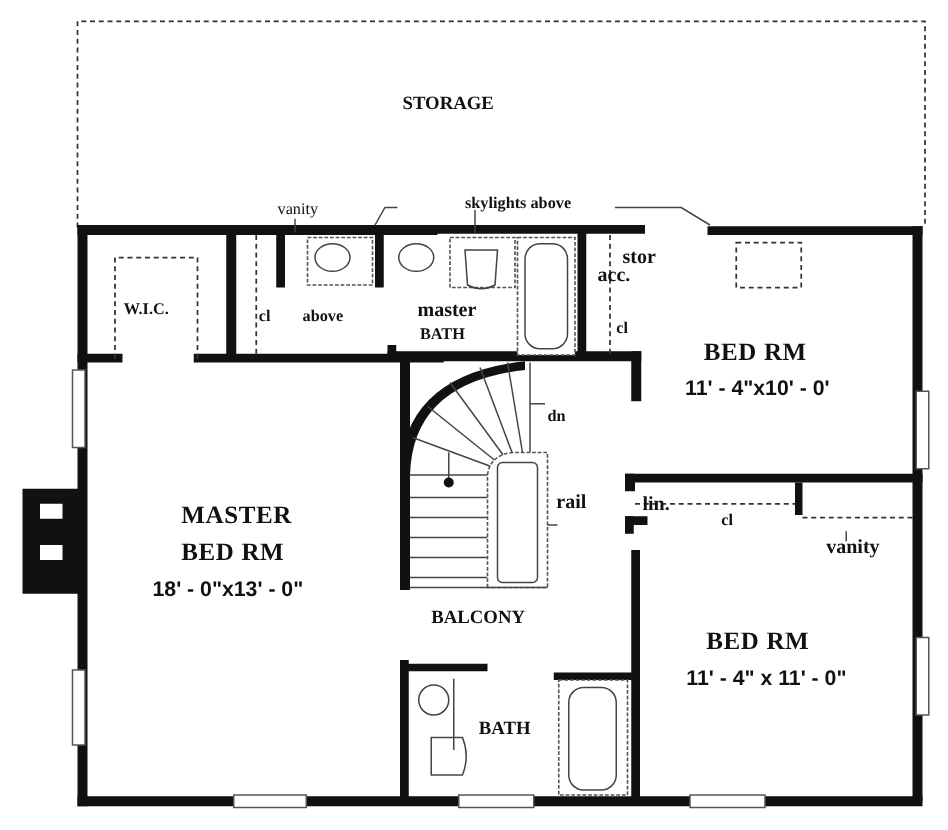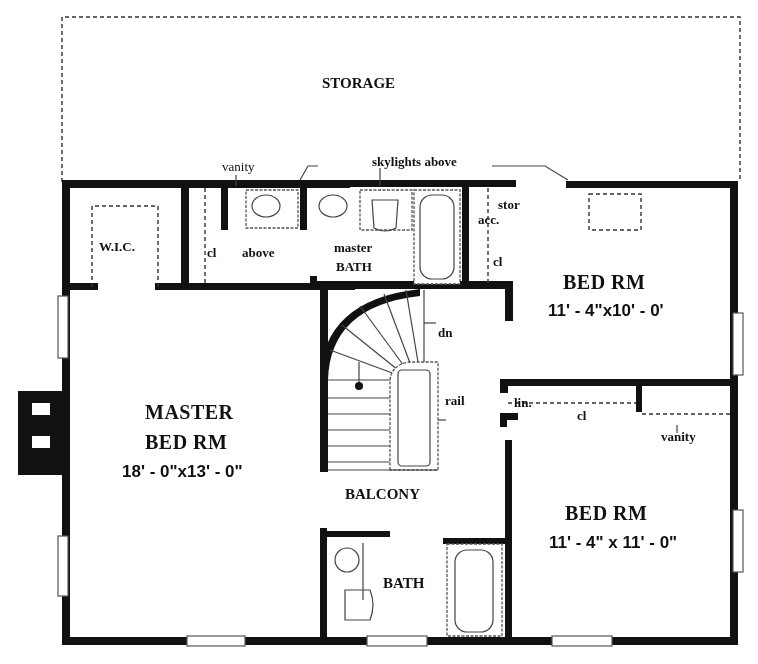--- a/index.html
+++ b/index.html
@@ -9,21 +9,21 @@
     .dash { fill: none; stroke: #333333; stroke-width: 1.4; stroke-dasharray: 4 3; }
     .thin { fill: none; stroke: #444444; stroke-width: 1.2; }
     .fixture { fill: #ffffff; stroke: #555555; stroke-width: 1.3; stroke-dasharray: 3 1.5; }
     .win { fill: #ffffff; stroke: #555555; stroke-width: 1.2; }
     .stair { fill: none; stroke: #444444; stroke-width: 1.2; }
     .lbl { position: absolute; font-family: "Liberation Serif", serif; color: #111111; white-space: nowrap; line-height: 1; }
     .lbl-big { font-size: 20px; font-weight: bold; letter-spacing: 0.5px; text-align: center; }
     .lbl-dim { font-family: "Liberation Sans", sans-serif; font-size: 17px; font-weight: bold; text-align: center; }
     .lbl-med { font-size: 15px; font-weight: bold; }
     .lbl-sm { font-size: 13px; font-weight: bold; }
-    .lbl-xs { font-size: 13px; font-weight: bold; }
+    .lbl-xs { font-size: 16px; font-weight: bold; }
     .bal { font-family: Liberation Serif, serif; font-size: 15px; font-weight: bold; }
   </style>
 </head>
 <body>
 
 <svg id="plan" viewBox="0 0 758 664" xmlns="http://www.w3.org/2000/svg">
 
   <g>
     <polyline class="dash" points="62,182 62,17 740,17 740,182"></polyline>
   </g>

